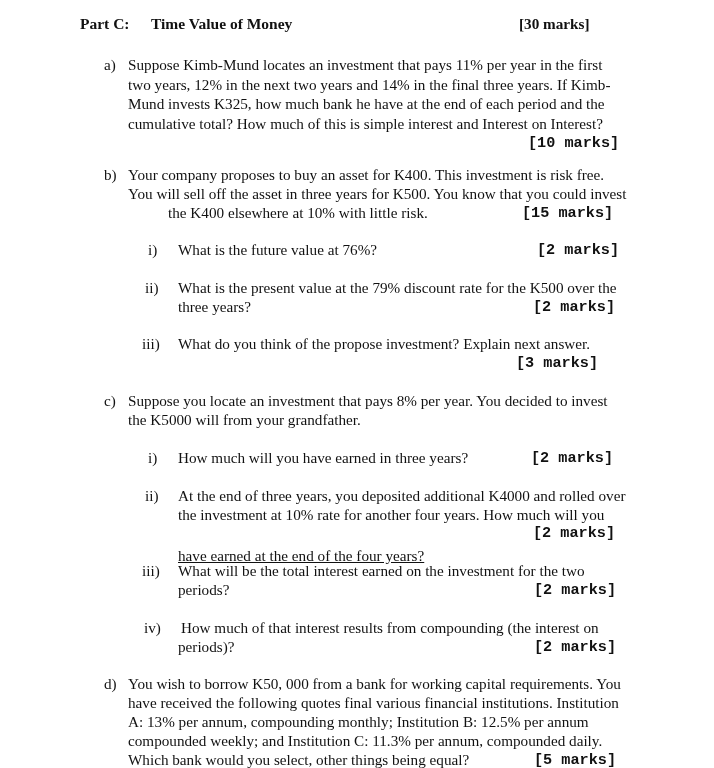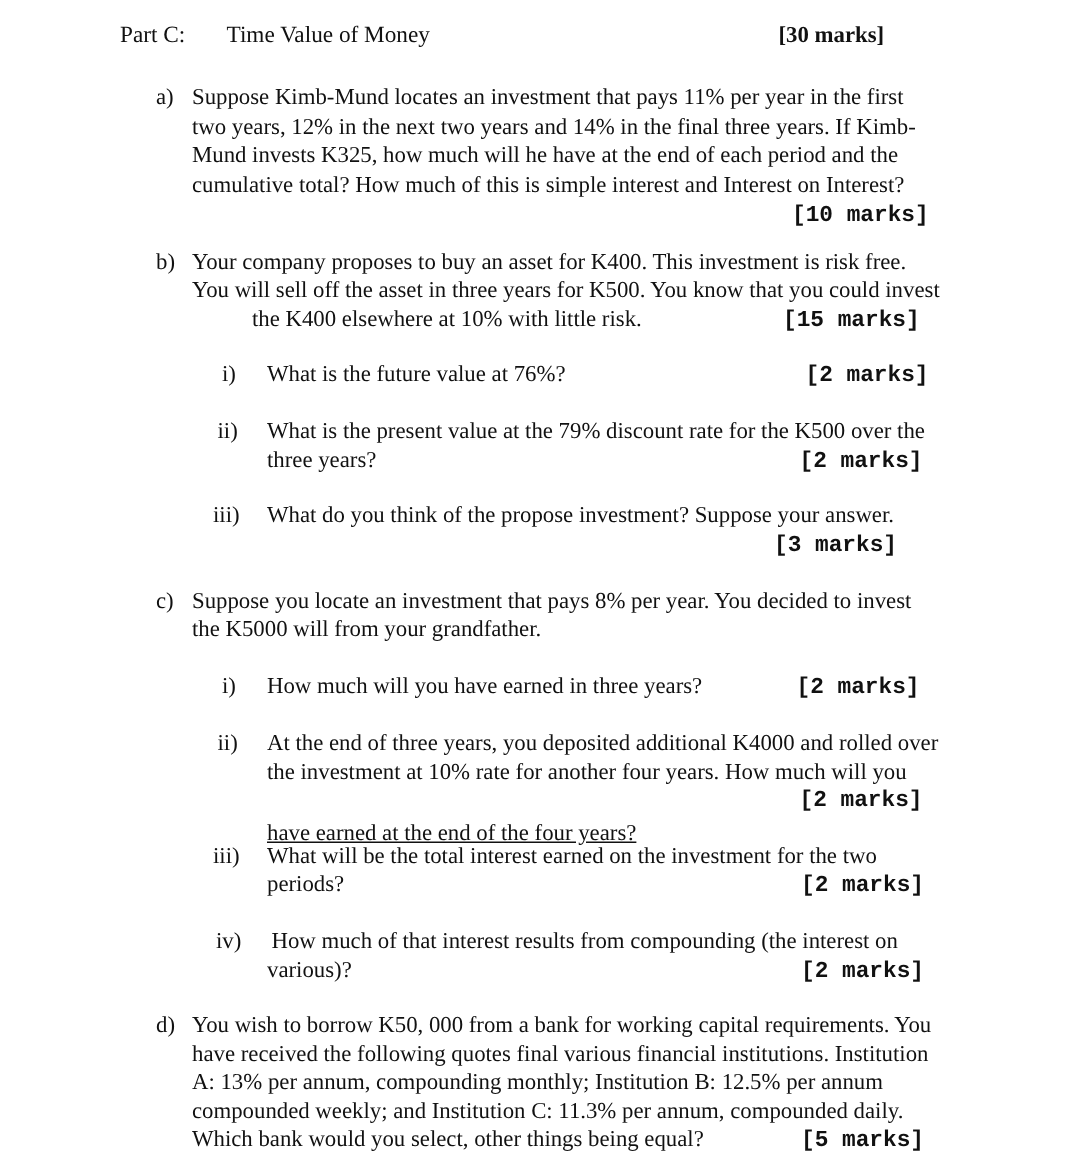--- a/index.html
+++ b/index.html
@@ -3,35 +3,35 @@
 <meta charset="utf-8">
 <style>
   html, body { margin: 0; padding: 0; background: #ffffff; }
   body {
     width: 714px; height: 768px; overflow: hidden; position: relative;
     font-family: "Liberation Serif", "DejaVu Serif", serif;
     color: #111111; font-size: 15.2px; line-height: 20px;
   }
   .abs { position: absolute; white-space: nowrap; }
   .bold { font-weight: bold; }
-  .heading { font-weight: normal; font-size: 15.5px; }
+  .heading { font-weight: bold; font-size: 15.5px; }
   .mark { font-weight: bold; font-family: Liberation Mono, monospace; }
 </style>
 </head>
 <body>
 
 <div class="abs heading" style="left:80px; top:14px;">Part C:</div>
 <div class="abs heading" style="left:151px; top:14px;">Time Value of Money</div>
 <div class="abs bold" style="left:519px; top:14px;">[30 marks]</div>
 
 <div>
   <div class="abs" style="left:104px; top:55px;">a)</div>
   <div class="abs" style="left:128px; top:55px;">Suppose Kimb-Mund locates an investment that pays 11% per year in the first</div>
   <div class="abs" style="left:128px; top:75px;">two years, 12% in the next two years and 14% in the final three years. If Kimb-</div>
-  <div class="abs" style="left:128px; top:94px;">Mund invests K325, how much will he have at the end of each period and the</div>
+  <div class="abs" style="left:128px; top:94px;">Mund invests K325, how much bank he have at the end of each period and the</div>
   <div class="abs" style="left:128px; top:114px;">cumulative total? How much of this is simple interest and Interest on Interest?</div>
   <div class="abs mark" style="left:528px; top:133px;">[10 marks]</div>
 </div>
 
 <div>
   <div class="abs" style="left:104px; top:165px;">b)</div>
   <div class="abs" style="left:128px; top:165px;">Your company proposes to buy an asset for K400. This investment is risk free.</div>
   <div class="abs" style="left:128px; top:184px;">You will sell off the asset in three years for K500. You know that you could invest</div>
   <div class="abs" style="left:128px; top:203px;margin-left:40px;">the K400 elsewhere at 10% with little risk.</div>
   <div class="abs mark" style="left:522px; top:203px;">[15 marks]</div>
@@ -39,21 +39,21 @@
   <div class="abs" style="left:148px; top:240px;">i)</div>
   <div class="abs" style="left:178px; top:240px;">What is the future value at 76%?</div>
   <div class="abs mark" style="left:537px; top:240px;">[2 marks]</div>
 
   <div class="abs" style="left:145px; top:278px;">ii)</div>
   <div class="abs" style="left:178px; top:278px;">What is the present value at the 79% discount rate for the K500 over the</div>
   <div class="abs" style="left:178px; top:297px;">three years?</div>
   <div class="abs mark" style="left:533px; top:297px;">[2 marks]</div>
 
   <div class="abs" style="left:142px; top:334px;">iii)</div>
-  <div class="abs" style="left:178px; top:334px;">What do you think of the propose investment? Suppose your answer.</div>
+  <div class="abs" style="left:178px; top:334px;">What do you think of the propose investment? Explain next answer.</div>
   <div class="abs mark" style="left:516px; top:353px;">[3 marks]</div>
 </div>
 
 <div>
   <div class="abs" style="left:104px; top:391px;">c)</div>
   <div class="abs" style="left:128px; top:391px;">Suppose you locate an investment that pays 8% per year. You decided to invest</div>
   <div class="abs" style="left:128px; top:410px;">the K5000 will from your grandfather.</div>
 
   <div class="abs" style="left:148px; top:448px;">i)</div>
   <div class="abs" style="left:178px; top:448px;">How much will you have earned in three years?</div>
@@ -65,21 +65,21 @@
   <div class="abs" style="left:178px; top:546px;text-decoration:underline;">have earned at the end of the four years?</div>
   <div class="abs mark" style="left:533px; top:523px;">[2 marks]</div>
 
   <div class="abs" style="left:142px; top:561px;">iii)</div>
   <div class="abs" style="left:178px; top:561px;">What will be the total interest earned on the investment for the two</div>
   <div class="abs" style="left:178px; top:580px;">periods?</div>
   <div class="abs mark" style="left:534px; top:580px;">[2 marks]</div>
 
   <div class="abs" style="left:144px; top:618px;">iv)</div>
   <div class="abs" style="left:181px; top:618px;">How much of that interest results from compounding (the interest on</div>
-  <div class="abs" style="left:178px; top:637px;">various)?</div>
+  <div class="abs" style="left:178px; top:637px;">periods)?</div>
   <div class="abs mark" style="left:534px; top:637px;">[2 marks]</div>
 </div>
 
 <div>
   <div class="abs" style="left:104px; top:674px;">d)</div>
   <div class="abs" style="left:128px; top:674px;">You wish to borrow K50, 000 from a bank for working capital requirements. You</div>
   <div class="abs" style="left:128px; top:693px;">have received the following quotes final various financial institutions. Institution</div>
   <div class="abs" style="left:128px; top:712px;">A: 13% per annum, compounding monthly; Institution B: 12.5% per annum</div>
   <div class="abs" style="left:128px; top:731px;">compounded weekly; and Institution C: 11.3% per annum, compounded daily.</div>
   <div class="abs" style="left:128px; top:750px;">Which bank would you select, other things being equal?</div>

